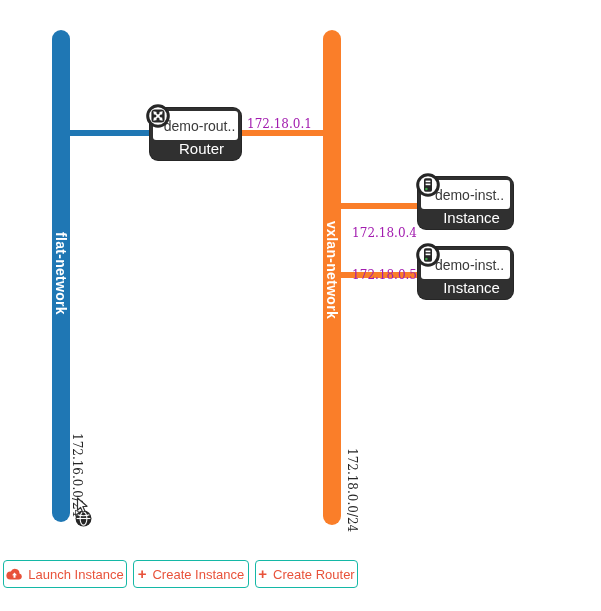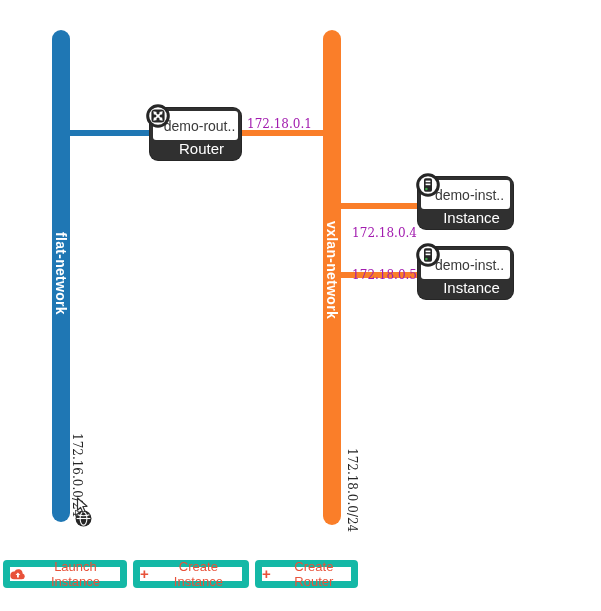--- a/index.html
+++ b/index.html
@@ -49,21 +49,21 @@
 
   .node-icon { position:absolute; width:24px; height:24px; pointer-events:none; }
   .icon-router { left:146px; top:104px; }
   .icon-inst1 { left:416px; top:173px; }
   .icon-inst2 { left:416px; top:243px; }
 
   .globe { position:absolute; left:75px; top:510px; width:17px; height:17px; }
   .cursor { position:absolute; left:76px; top:497px; width:13px; height:18px; }
 
   
-  .btn { position:absolute; top:560px; height:28px; background:#fff; border:7px solid #14b8a6;
+  .btn { position:absolute; top:560px; height:28px; background:#fff; border:1px solid #14b8a6;
     border-radius:4px; display:inline-flex; align-items:center; justify-content:center; gap:6px;
     font-size:13px; color:#e8523a; cursor:pointer; font-family:"Liberation Sans", sans-serif; }
   .btn-launch { left:3px; width:124px; }
   .btn-network { left:133px; width:116px; }
   .btn-router { left:255px; width:103px; }
   .plus { font-weight:bold; font-size:15px; line-height:1; position:relative; top:-1px; }
 </style>
 </head>
 <body>
 

